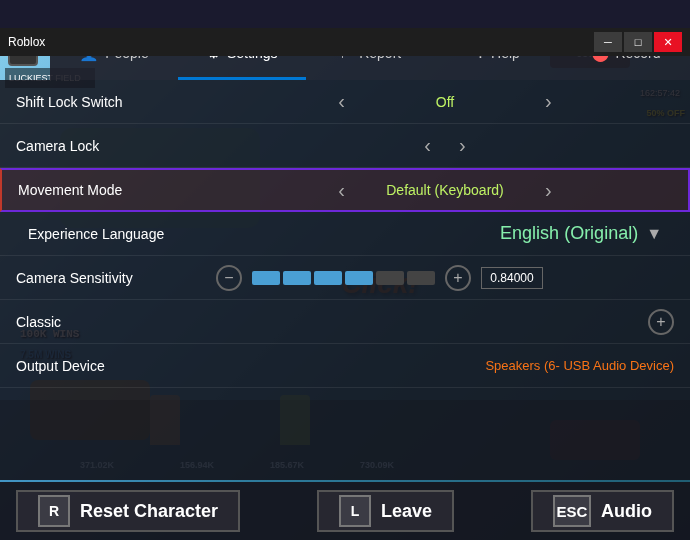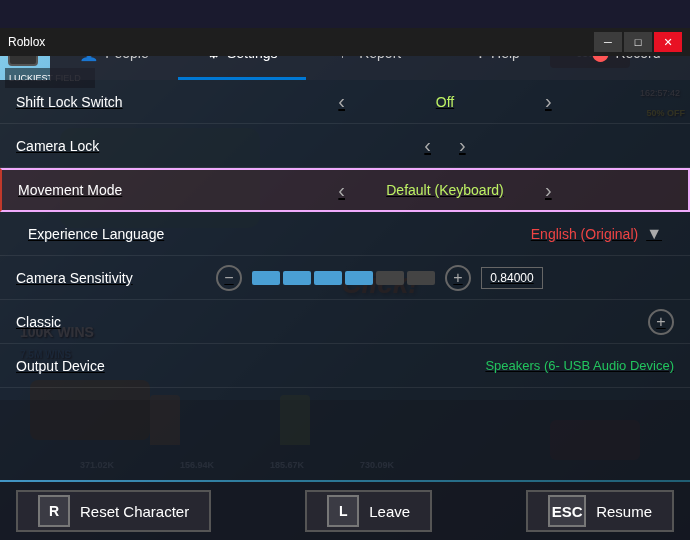--- a/index.html
+++ b/index.html
@@ -126,35 +126,34 @@
     
     .settings-content {
       position: absolute;
       top: 52px;
       left: 0;
       right: 0;
       bottom: 60px;
       background: rgba(20, 20, 28, 0.88);
       z-index: 15;
       padding: 0;
-      text-decoration: underline;
     }
 
     .setting-row {
       display: flex;
       align-items: center;
       min-height: 44px;
       border-bottom: 1px solid rgba(255,255,255,0.08);
       padding: 0 16px;
       position: relative;
     }
 
     .setting-row.highlighted {
       background: rgba(180, 60, 60, 0.15);
-      border: 2px solid #f0abfc;
+      border: 2px solid #6d28d9;
       border-left: 2px solid #c0392b;
     }
 
     .setting-label {
       color: #fff;
       font-size: 14px;
       font-weight: 500;
       min-width: 200px;
       flex-shrink: 0;
     }
@@ -195,22 +194,22 @@
 
     .dropdown-control {
       flex: 1;
       display: flex;
       align-items: center;
       justify-content: flex-end;
       gap: 8px;
     }
 
     .dropdown-value {
-      color: #ef4444;
-      font-size: 14px;
+      color: #86efac;
+      font-size: 18px;
     }
 
     .dropdown-arrow {
       color: #aaa;
       font-size: 16px;
     }
 
     
     .slider-control {
       flex: 1;
@@ -268,21 +267,21 @@
       font-size: 16px;
       cursor: pointer;
       display: flex;
       align-items: center;
       justify-content: center;
       margin-left: auto;
     }
 
     
     .output-value {
-      color: #22c55e;
+      color: #f97316;
       font-size: 13px;
       flex: 1;
       text-align: right;
     }
 
     
     .action-bar {
       position: absolute;
       bottom: 0;
       left: 0;
@@ -319,37 +318,37 @@
       font-weight: bold;
       width: 32px;
       height: 32px;
       display: flex;
       align-items: center;
       justify-content: center;
       flex-shrink: 0;
     }
 
     .action-label {
-      font-size: 15px;
-      font-weight: 400;
+      font-size: 18px;
+      font-weight: 700;
     }
   </style>
 </head>
 <body>
 
 <div class="game-bg">
 
   <div style="position:absolute;top:10px;right:60px;width:80px;height:30px;background:#222;border-radius:4px;opacity:0.8;display:flex;align-items:center;justify-content:center;color:#fff;font-size:11px;font-weight:bold;">09:11</div>
   <div style="position:absolute;top:40px;left:5px;width:90px;height:20px;background:rgba(0,0,0,0.5);color:#fff;font-size:9px;display:flex;align-items:center;padding:0 4px;">LUCKIEST FIELD</div>
   <div style="position:absolute;bottom:100px;left:30px;width:120px;height:60px;background:rgba(255,140,0,0.4);border-radius:8px;"></div>
   <div style="position:absolute;bottom:80px;right:50px;width:90px;height:40px;background:rgba(255,80,80,0.3);border-radius:6px;"></div>
   <div style="position:absolute;top:100px;left:60px;width:200px;height:100px;background:rgba(100,200,100,0.2);border-radius:12px;"></div>
   <div style="position:absolute;bottom:60px;left:0;right:0;height:80px;background:rgba(0,0,0,0.3);"></div>
 
-  <div style="position:absolute;bottom:200px;left:20px;color:#fff;font-size:14px;font-weight:bold;text-shadow:1px 1px 2px #000;">100K WINS</div>
+  <div style="position:absolute;bottom:200px;left:20px;color:#fff;font-size:11px;font-weight:bold;text-shadow:1px 1px 2px #000;font-family:Liberation Mono, monospace;">100K WINS</div>
   <div style="position:absolute;bottom:180px;left:20px;color:#4af;font-size:10px;font-weight:bold;text-shadow:1px 1px 2px #000;">7.5M WINS</div>
 
   <div style="position:absolute;top:60px;right:10px;color:#fff;font-size:9px;font-weight:normal;text-shadow:1px 1px 2px #000;">162:57:42</div>
   <div style="position:absolute;top:80px;right:5px;color:#ff4;font-size:9px;font-weight:bold;text-shadow:1px 1px 2px #000;">50% OFF</div>
 
   <div style="position:absolute;bottom:70px;left:80px;color:#adf;font-size:9px;font-weight:bold;">371.02K</div>
   <div style="position:absolute;bottom:70px;left:180px;color:#adf;font-size:9px;font-weight:bold;">156.94K</div>
   <div style="position:absolute;bottom:70px;left:270px;color:#adf;font-size:9px;font-weight:bold;">185.67K</div>
   <div style="position:absolute;bottom:70px;left:360px;color:#adf;font-size:9px;font-weight:bold;">730.09K</div>
 
@@ -470,17 +469,17 @@
     <button class="action-btn">
       <span class="action-key">R</span>
       <span class="action-label">Reset Character</span>
     </button>
     <button class="action-btn">
       <span class="action-key">L</span>
       <span class="action-label">Leave</span>
     </button>
     <button class="action-btn">
       <span class="action-key" style="min-width:38px;font-size:15px;">ESC</span>
-      <span class="action-label">Resume</span>
+      <span class="action-label">Audio</span>
     </button>
   </div>
 
 </div>
 
 </body></html>

